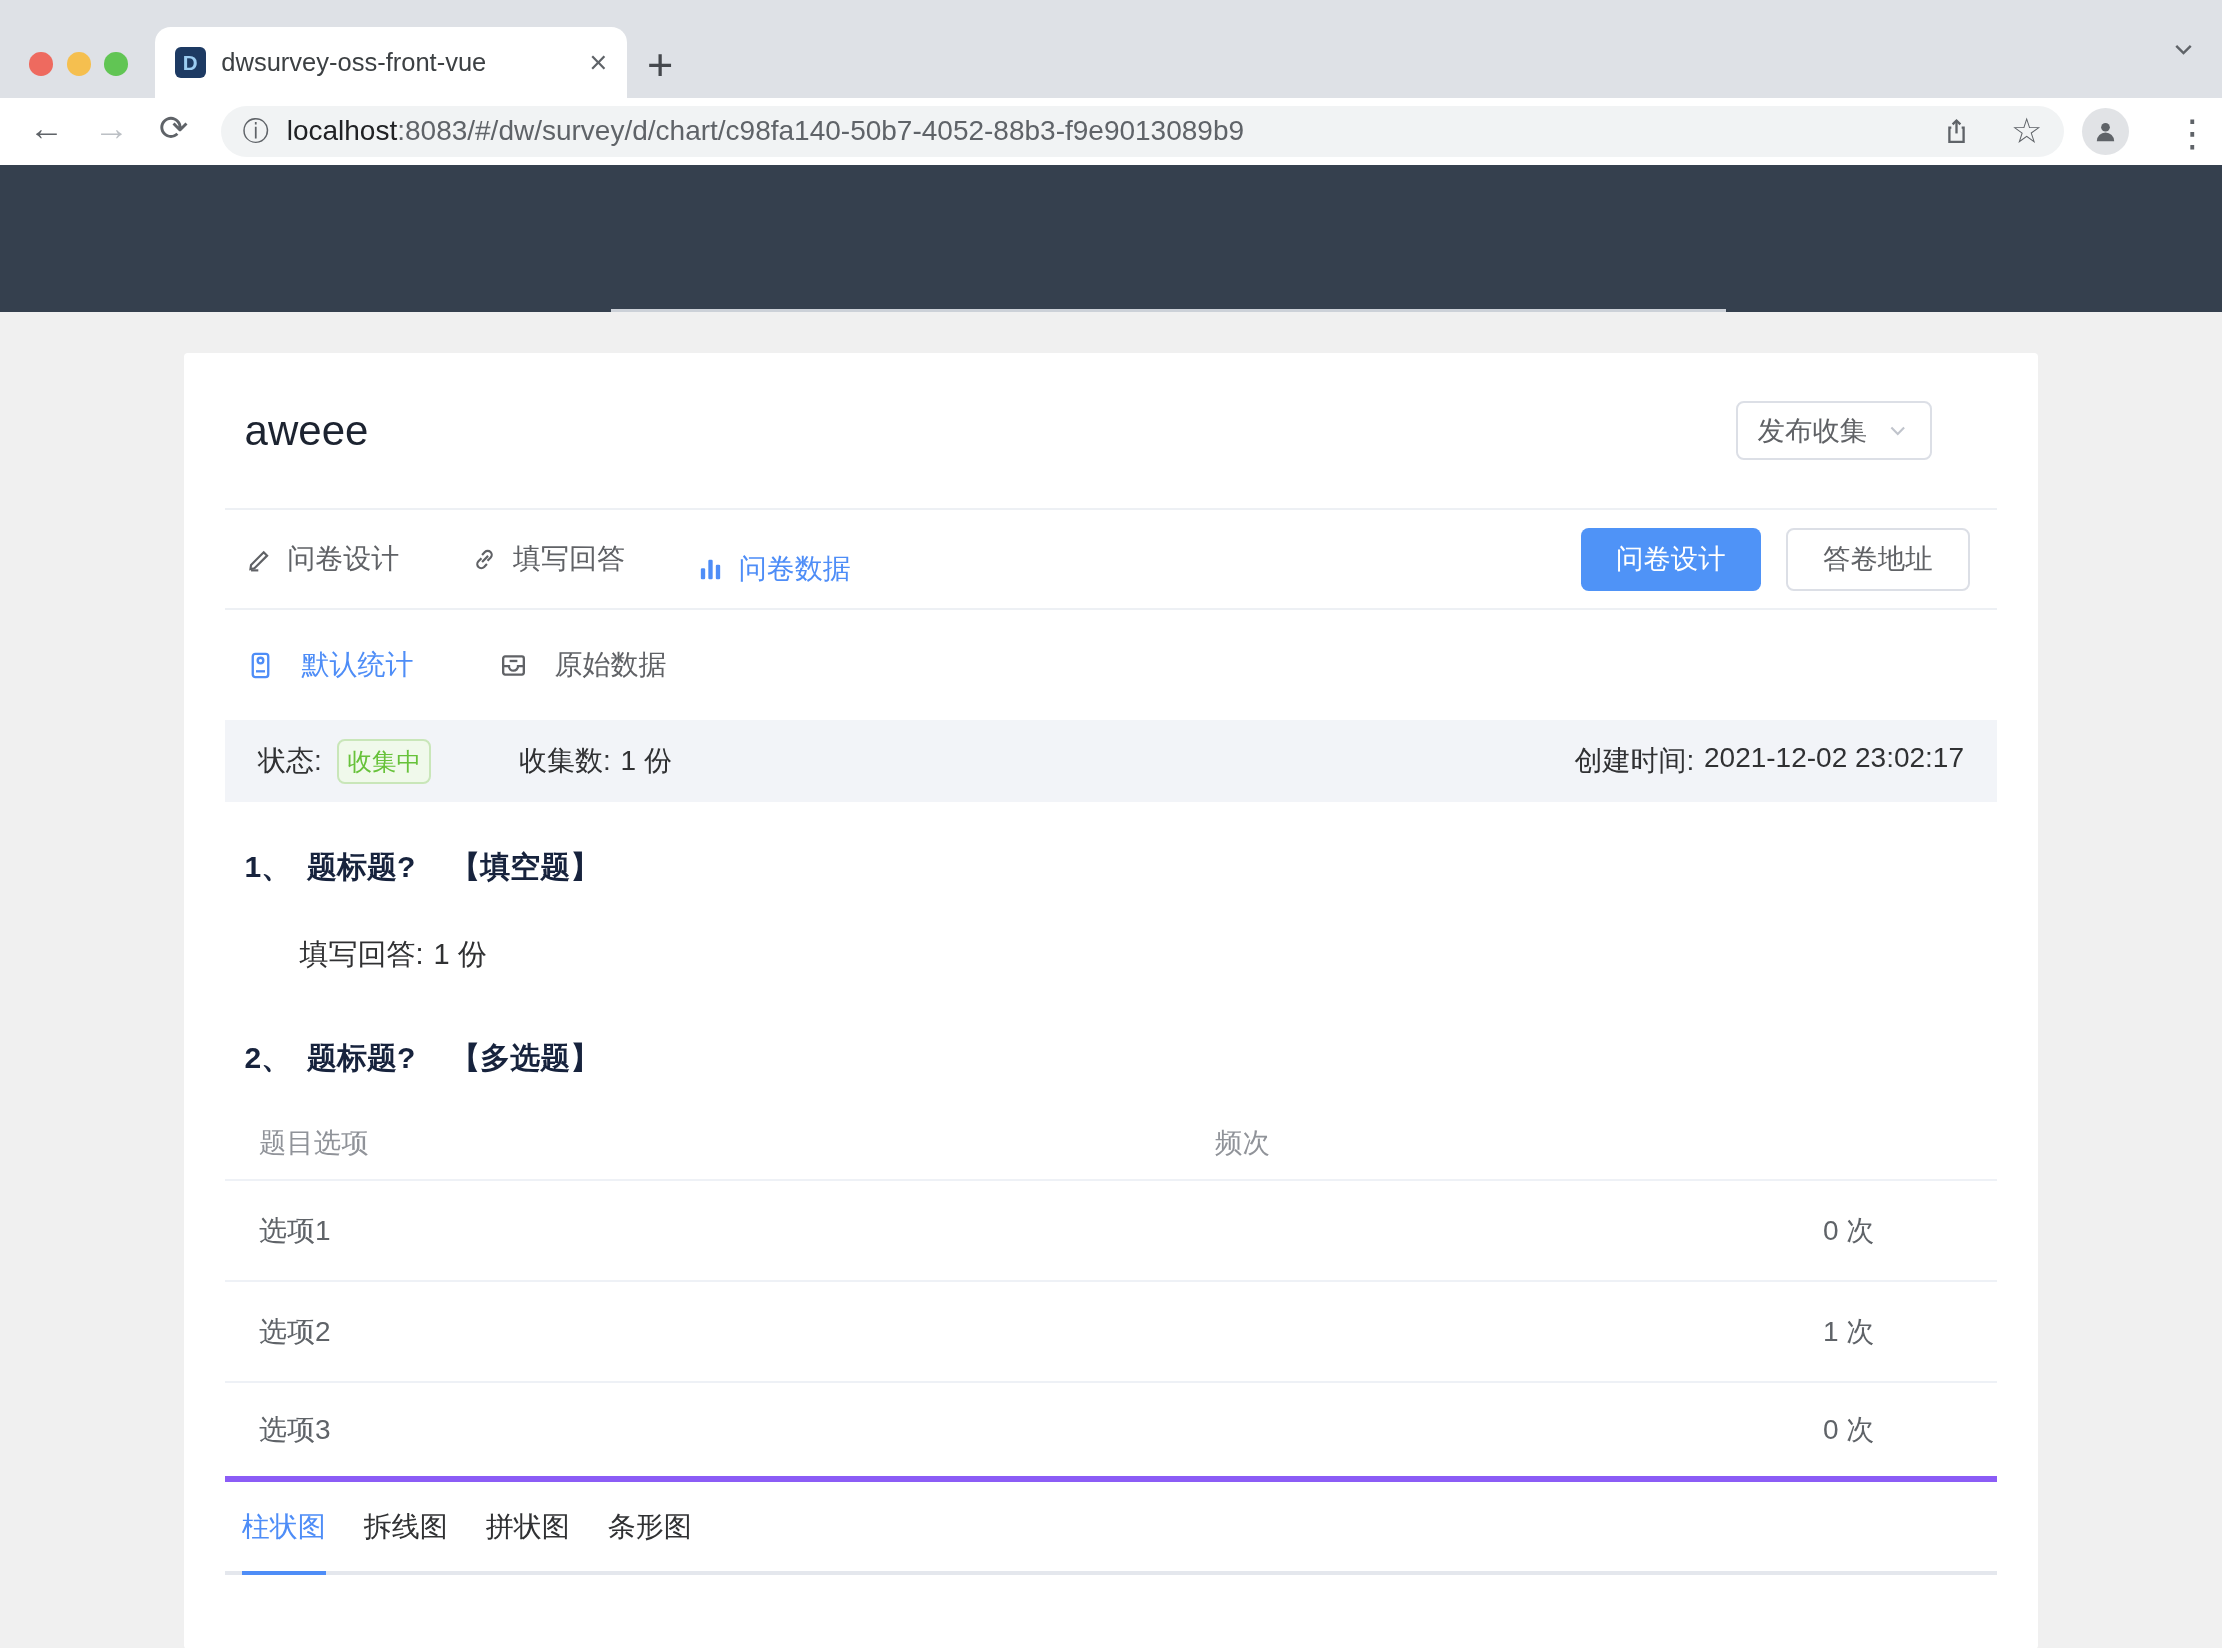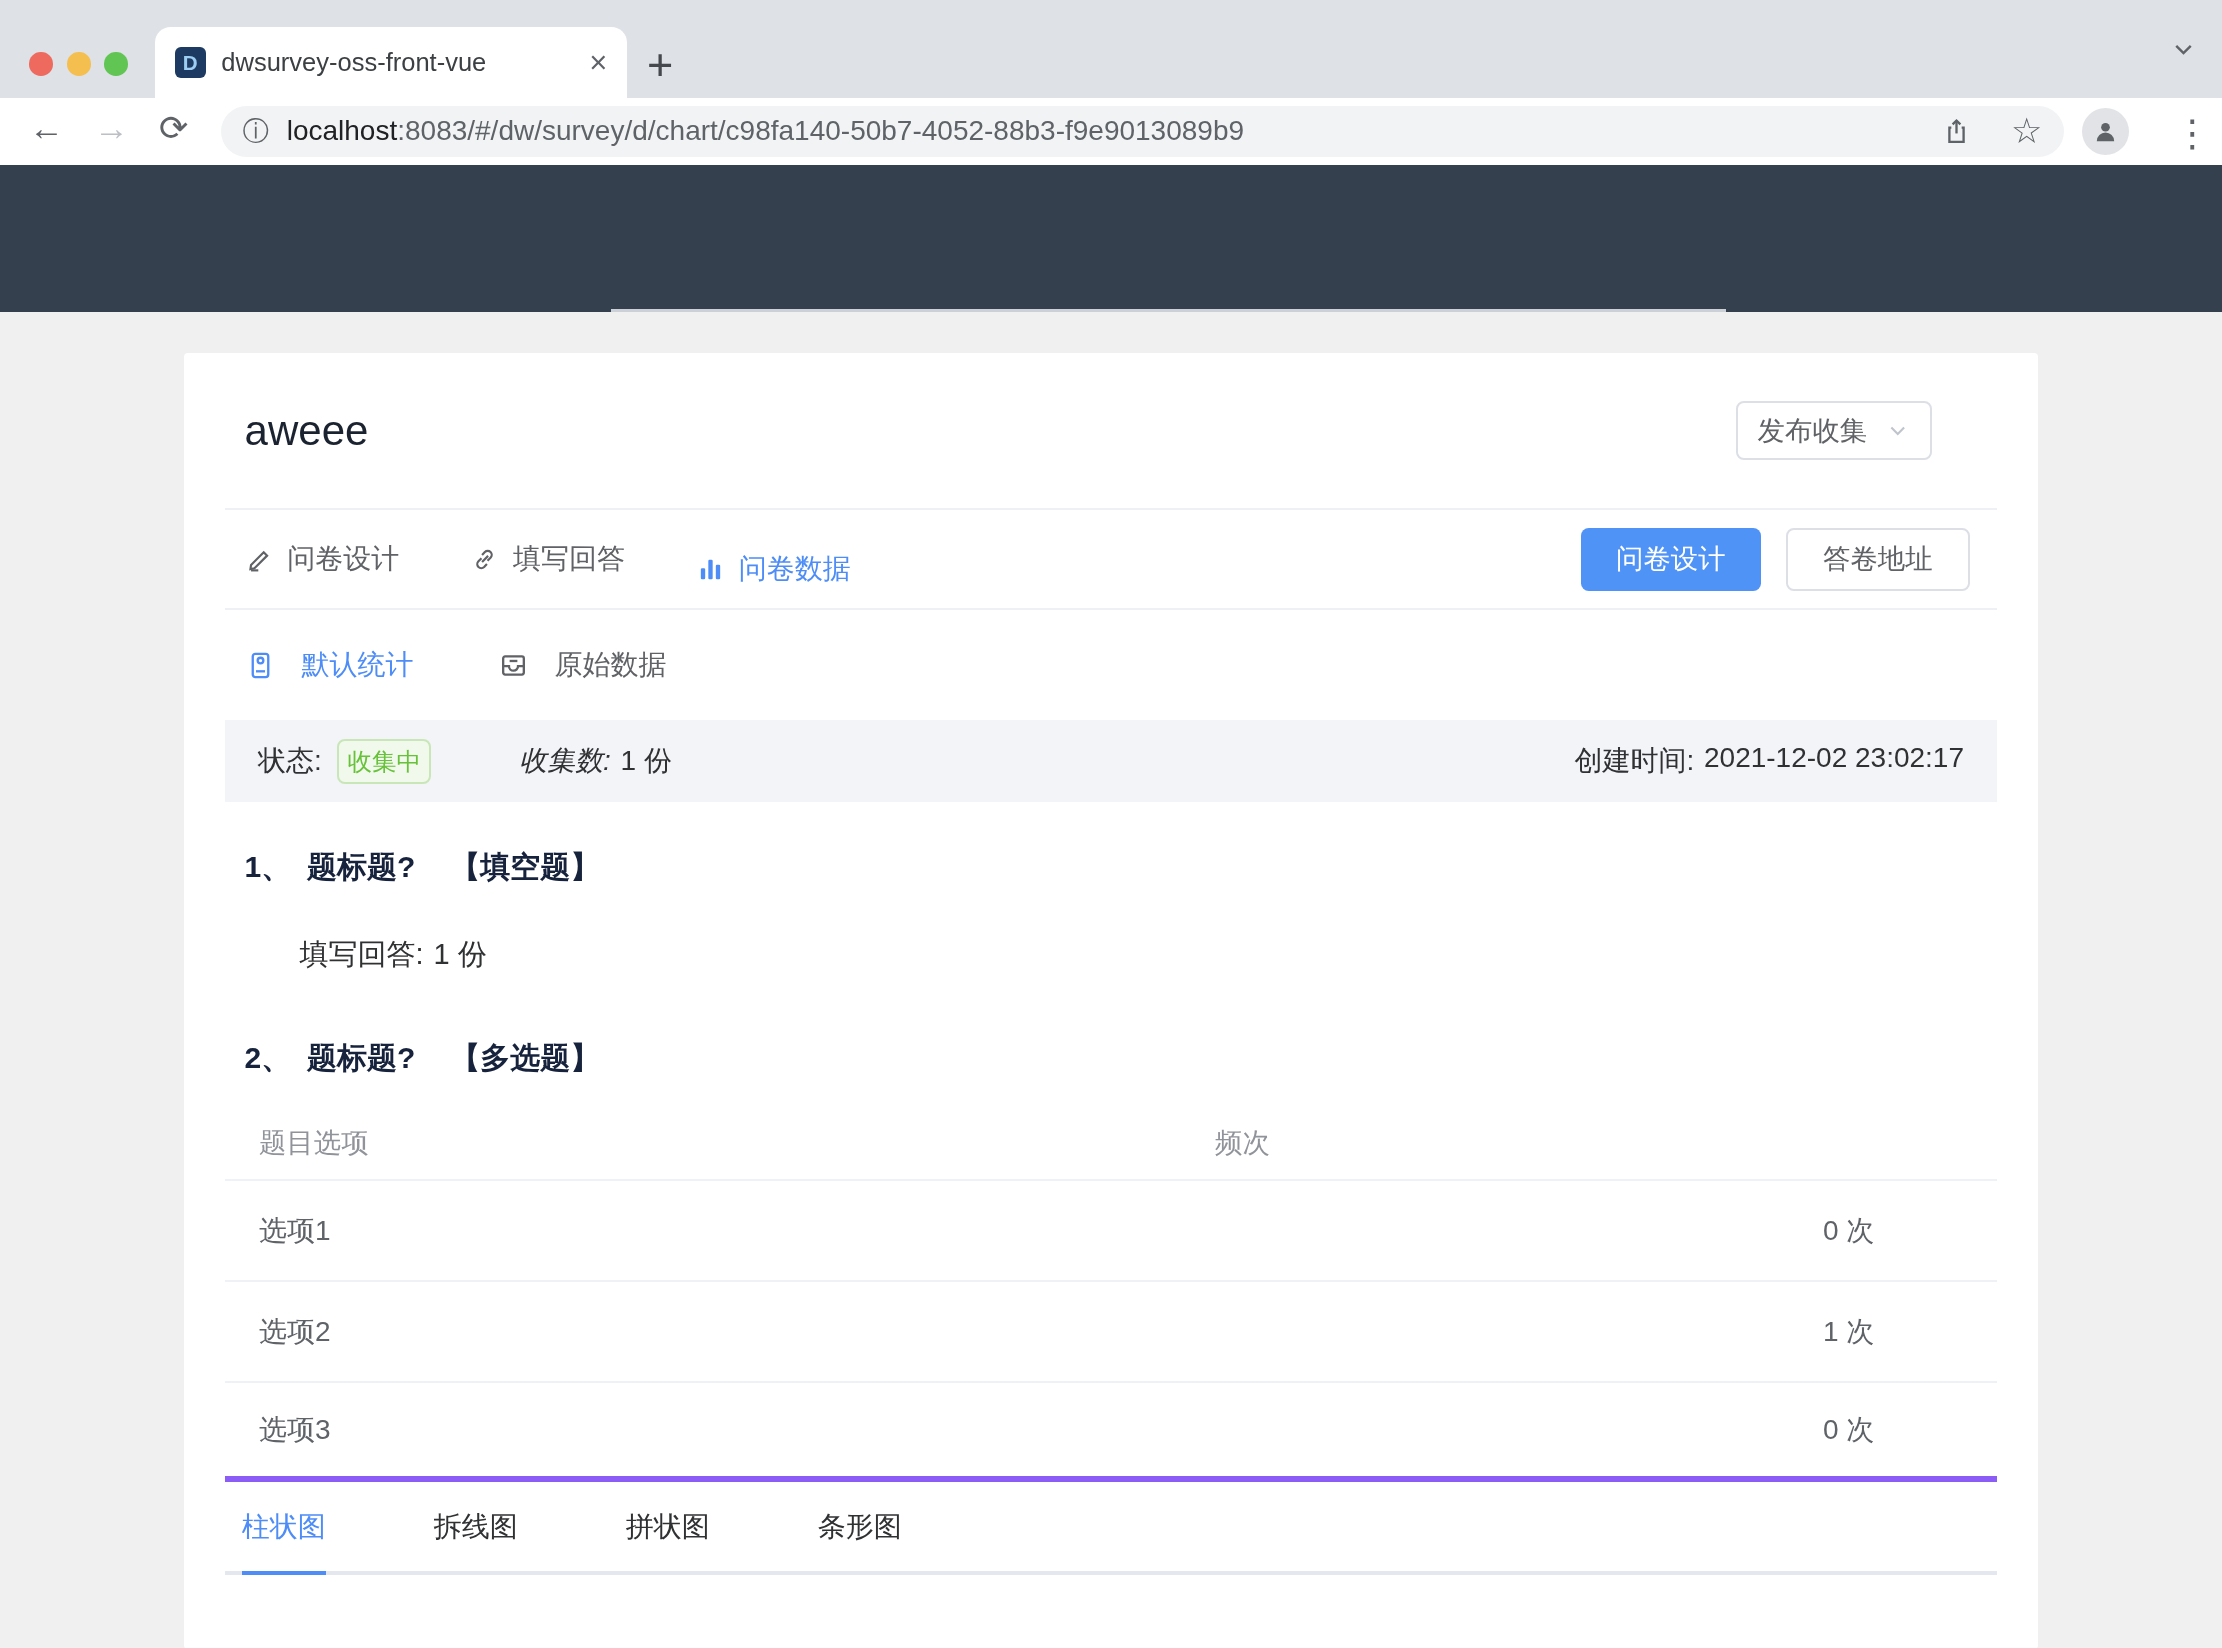--- a/index.html
+++ b/index.html
@@ -75,21 +75,21 @@
   .subtabs-row { height:110px; display:flex; align-items:center; }
   .stab { display:flex; align-items:center; gap:26px; margin-right:84px; font-size:28px;
     color:#606266; cursor:pointer; }
   .stab:first-child { margin-left:19.6px; }
   .stab.active { color:#4e8df7; font-weight:500; }
 
   .status-strip { height:82px; background:#f2f4f8; display:flex; align-items:center;
     padding:0 33px; font-size:28px; color:#303133; }
   .badge { margin-left:15.7px; height:45px; padding:0 8px; display:flex; align-items:center;
     background:#f0f9eb; color:#67c23a; border:2px solid #c9e6b9; border-radius:7.8px; font-size:24.5px; }
-  .count-label { margin-left:88px;font-style:italic; }
+  .count-label { margin-left:88px; }
   .count-value { margin-left:9.8px; }
   .created-wrap { margin-left:auto; display:flex; }
   .created-value { margin-left:9.8px; }
 
   .q-block { margin-left:19.6px; }
   .q1 { margin-top:45px; }
   .q2 { margin-top:63px; }
   .q-title { font-size:30px; font-weight:bold; color:#17233d; display:flex; }
   .q-no { margin-right:15.7px; }
   .q-type { margin-left:35px; }
@@ -102,21 +102,21 @@
   .col-bar { width:608px; }
   .col-count { width:297px; text-align:center; }
   .trow { height:101px; display:flex; align-items:center; border-top:2px solid #eef1f6; }
   .trow:last-child { border-bottom:6px solid #8b5cf6;align-items:center; }
   .opt-label { font-size:28px; color:#5f6368; }
   .track { position:relative; width:608px; height:51px; border-radius:25.5px; background:#e9ecf2; overflow:hidden; }
   .fill { position:absolute; left:0; top:0; bottom:0; border-radius:25.5px; background:#4e8df7; }
   .cnt { font-size:28px; color:#5f6368; }
 
   .chart-tabs { margin-top:15.7px; }
-  .ct-row { display:flex; padding-left:16.7px; gap:108px; height:57px; align-items:center; }
+  .ct-row { display:flex; padding-left:16.7px; gap:38px; height:57px; align-items:center; }
   .ct-item { font-size:28px; color:#303133; cursor:pointer; }
   .ct-item.active { color:#4e8df7; }
   .ct-track { position:relative; height:3.9px; background:#e4e7ed; margin-top:15.7px; }
   .ct-active-bar { position:absolute; left:16.7px; top:0; width:84px; height:3.9px; background:#4e8df7; }
 
   svg { display:block; }
 </style>
 </head>
 <body>
 

